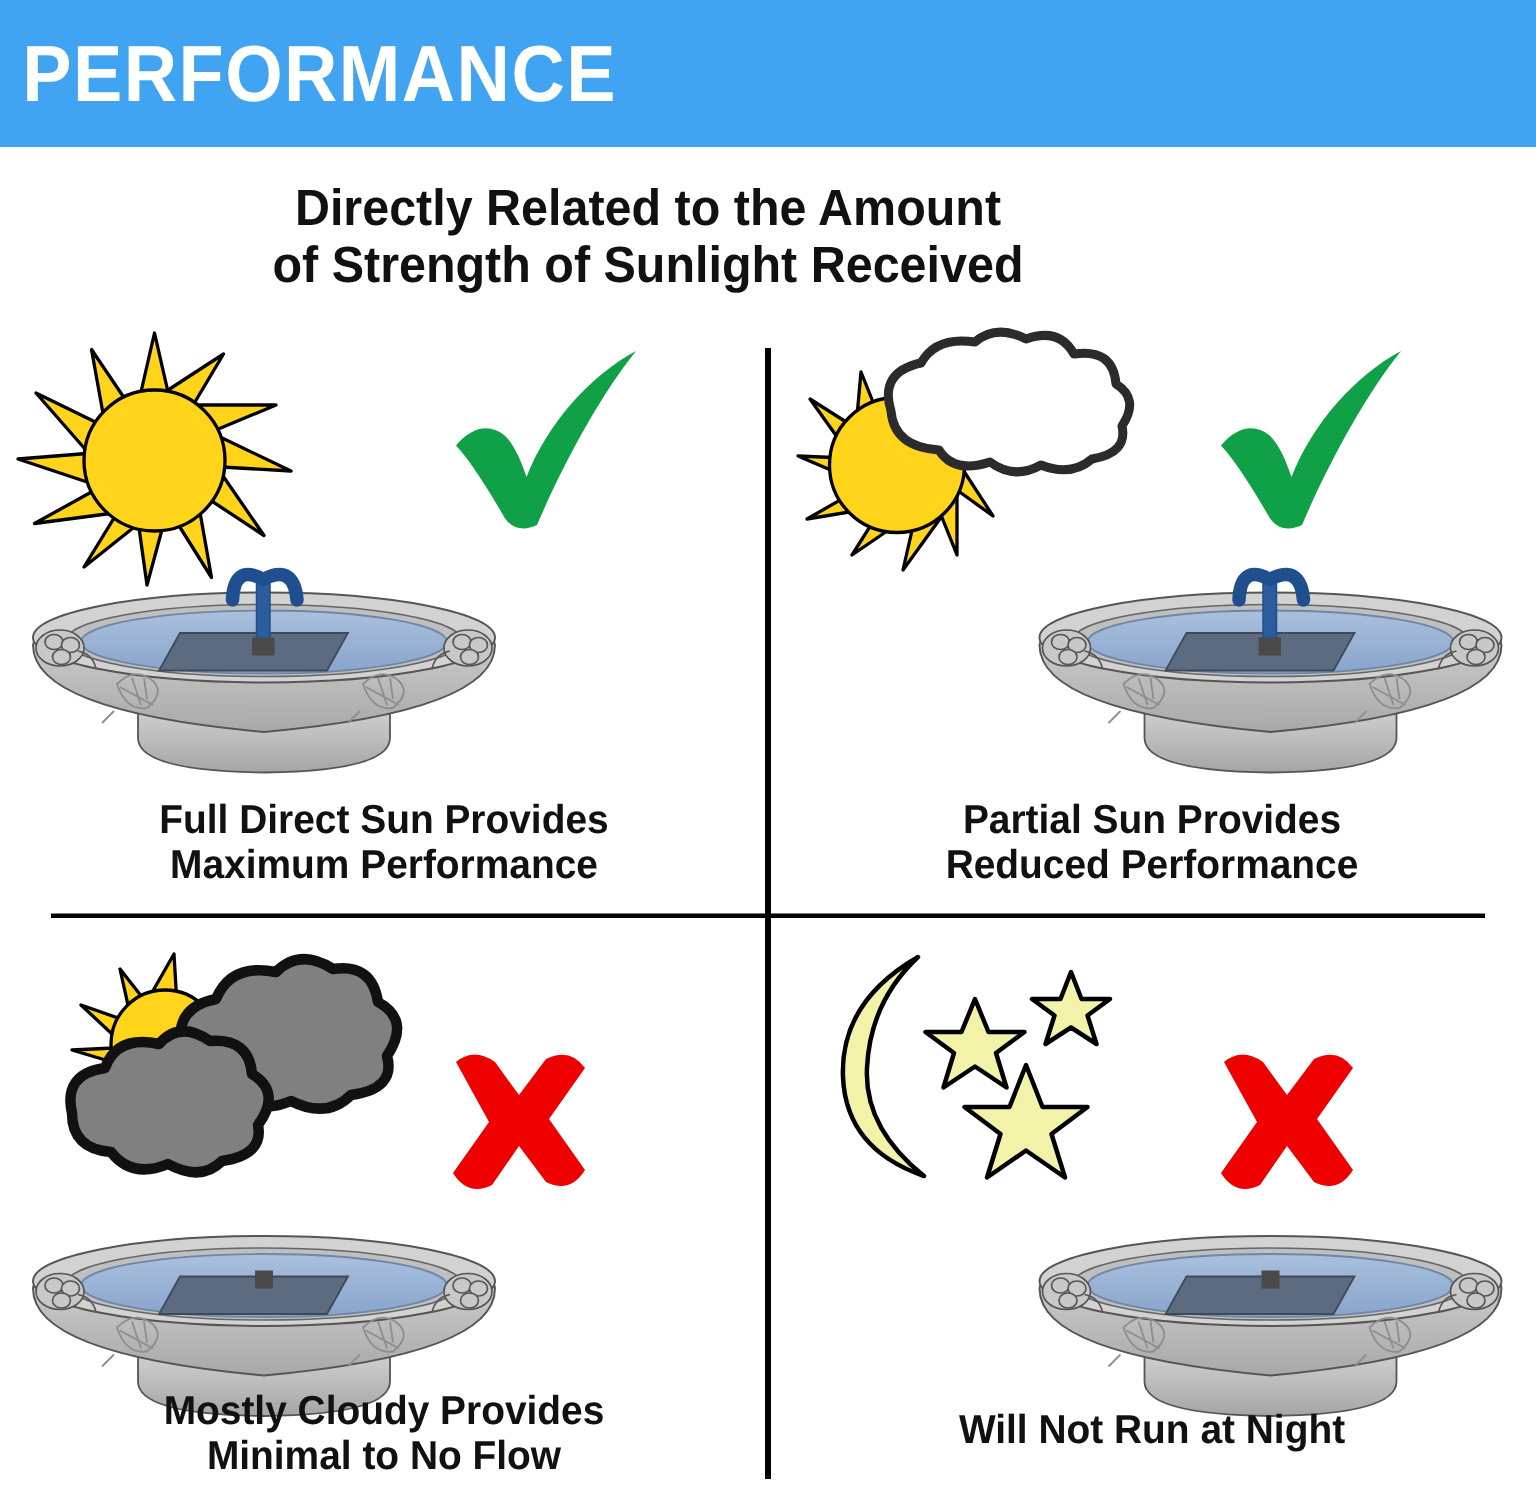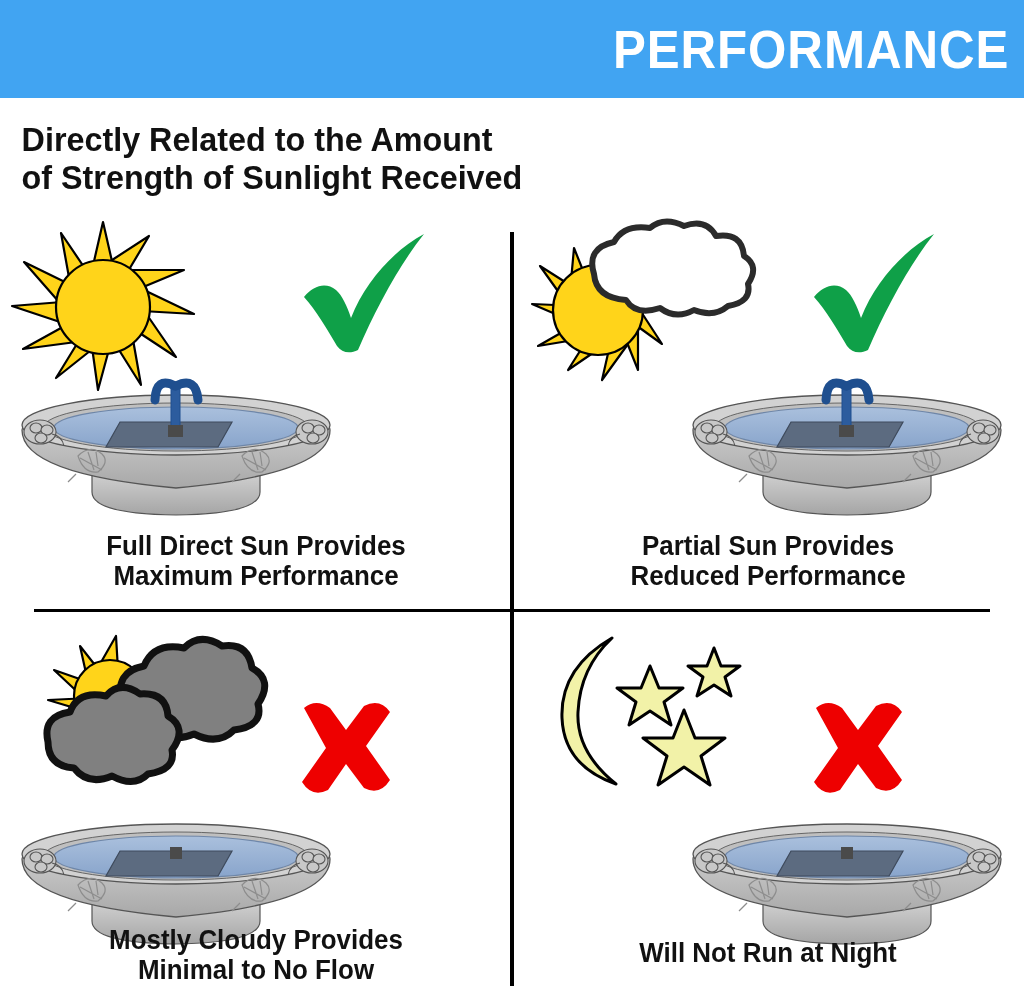--- a/index.html
+++ b/index.html
@@ -17,39 +17,39 @@
 
   
   #header-banner {
     position: absolute;
     left: 0; top: 0;
     width: 1024px;
     height: 98px;
     background: #41a4f2;
     display: flex;
     align-items: center;
-    justify-content: flex-end;
+    justify-content: flex-start;
   }
   #header-title {
     color: #ffffff;
     font-family: "Liberation Sans Narrow", "Liberation Sans", sans-serif;
     font-size: 53px;
     font-weight: bold;
     letter-spacing: 1.0px;
     transform: scaleX(0.93);
     line-height: 1;
     white-space: nowrap;
   }
 
   
   #subtitle-block {
     position: absolute;
     left: 0; top: 120px;
     width: 864px;
-    text-align: left;
+    text-align: center;
   }
   #subtitle-block .sub-line {
     font-family: "Liberation Sans Narrow", "Liberation Sans", sans-serif;
     font-size: 34px;
     font-weight: bold;
     color: #111111;
     line-height: 38px;
     transform: scaleX(0.95);
     white-space: nowrap;
   }

